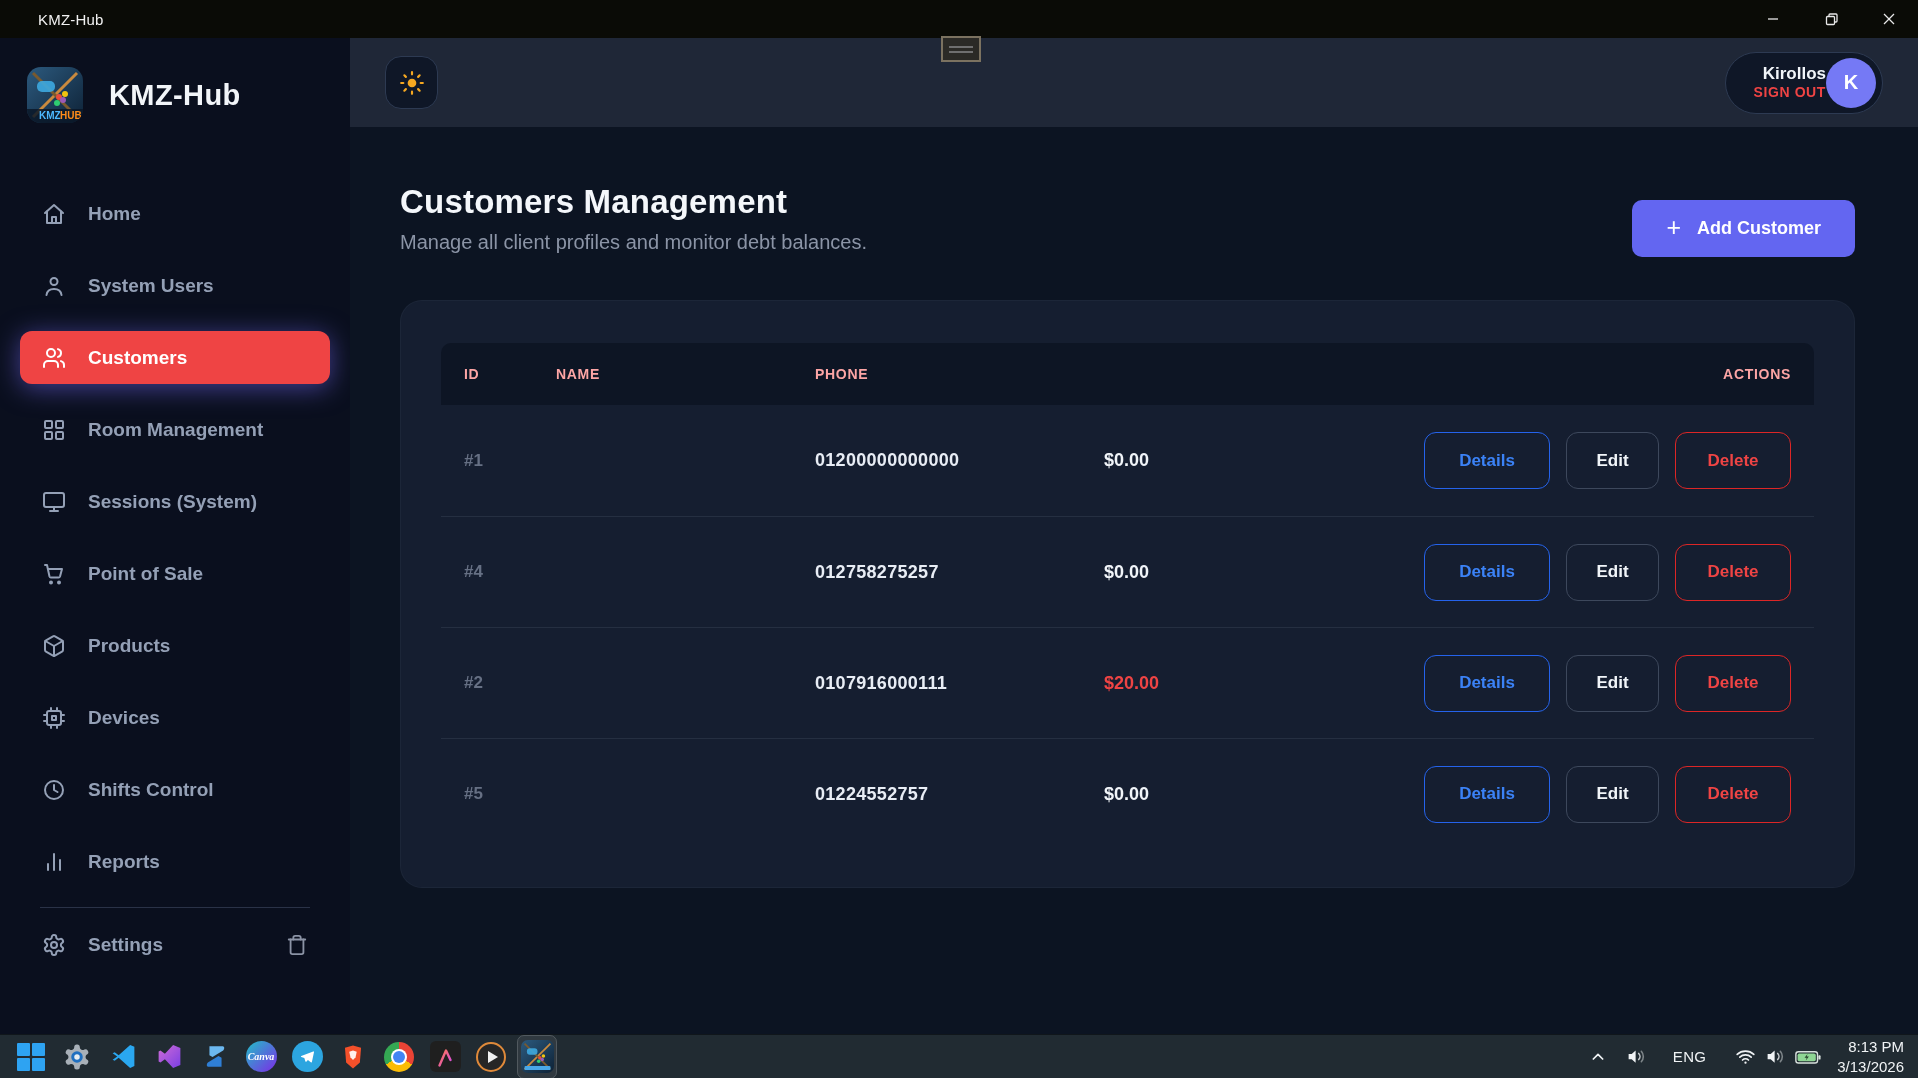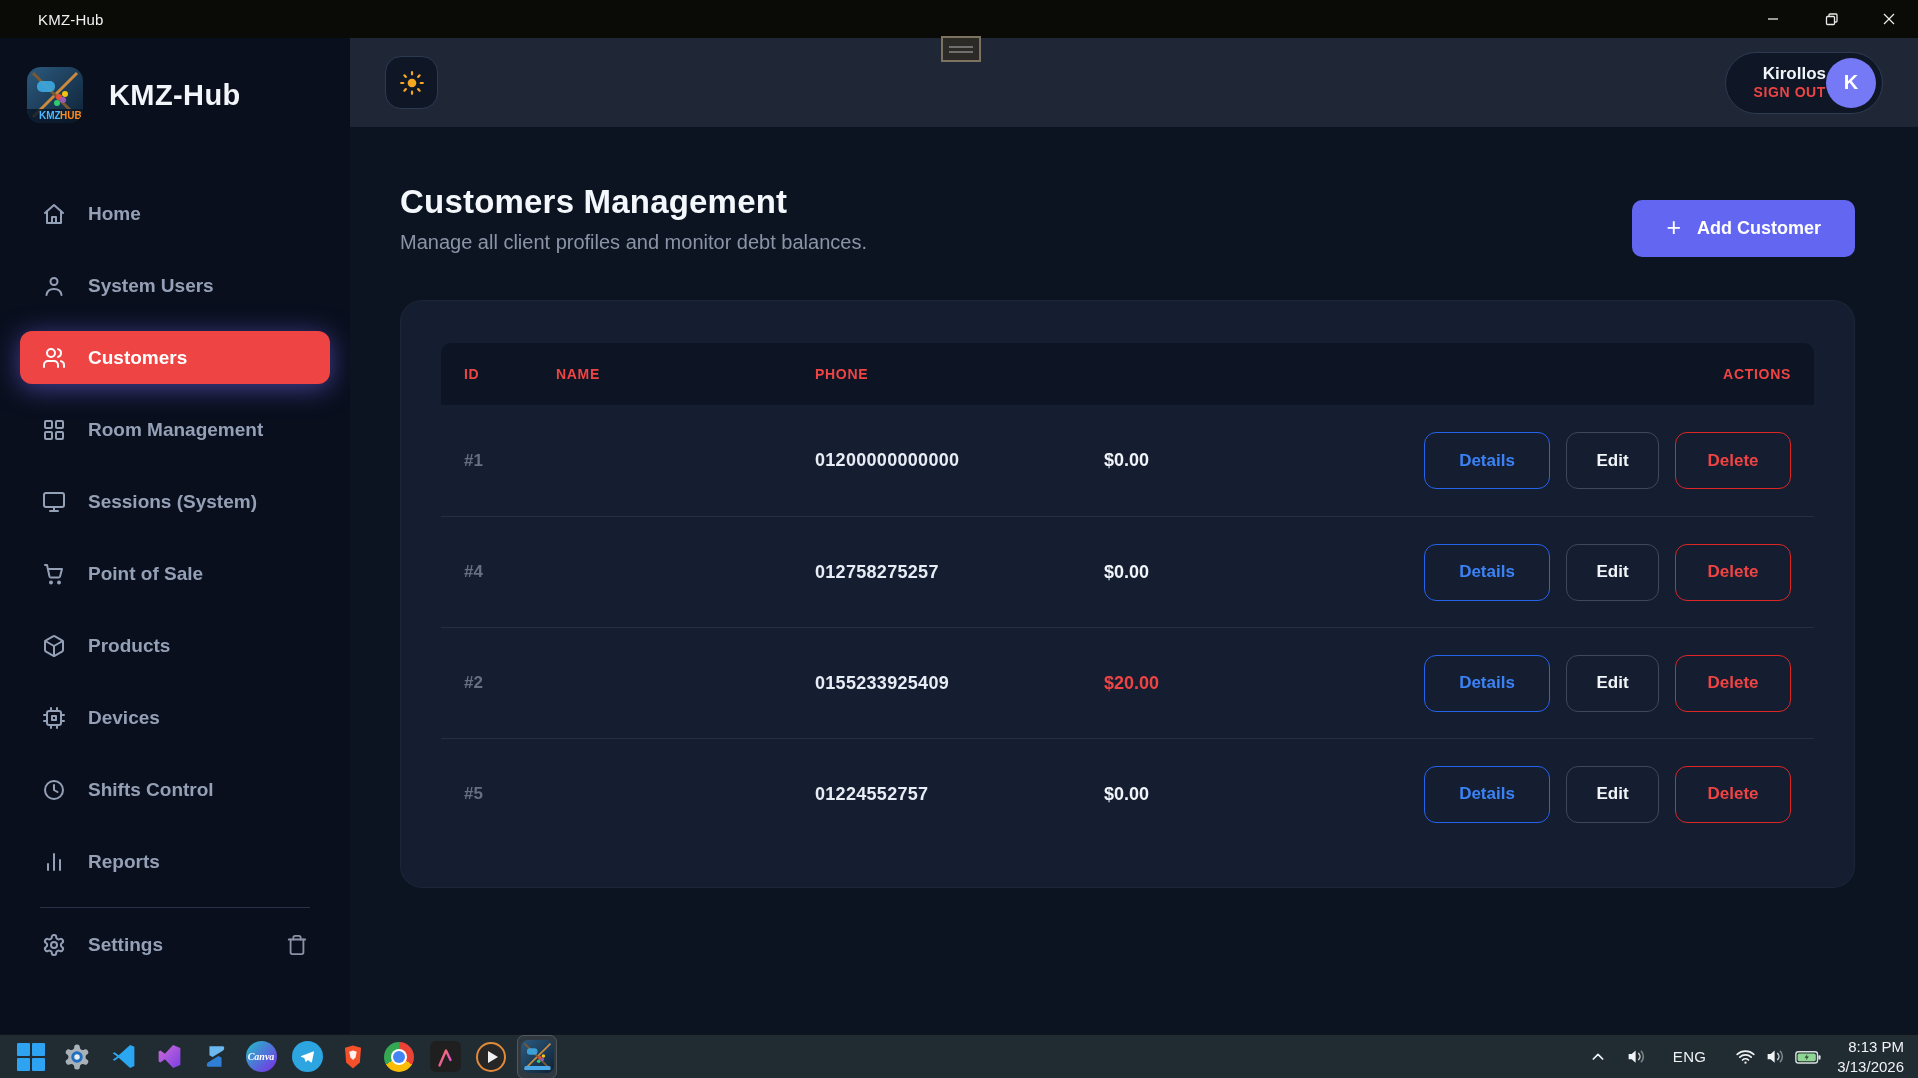--- a/index.html
+++ b/index.html
@@ -53,21 +53,21 @@
   .page-sub { margin-top:10px; font-size:20px; color:#8b94a6; }
   .add-btn { margin-left:auto; margin-top:17px; height:57px; padding:0 34px; border:none; border-radius:10px;
     background:#6366f1; color:#fff; font-size:18px; font-weight:700; display:flex; align-items:center; gap:16px;
     font-family:inherit; cursor:pointer; }
   .add-plus { font-size:25px; font-weight:400; line-height:1; position:relative; top:-1px; }
 
   .card { margin-top:43px; background:#151e30; border:1px solid rgba(148,163,184,.06);
     border-radius:22px; padding:42px 40px 38px 40px; }
   .thead { display:grid; grid-template-columns:92px 259px 289px 1fr auto; align-items:center;
     height:62px; padding:0 23px; background:#0d1524; border-radius:10px 10px 0 0;
-    color:#ef4444; font-size:14px; font-weight:700; letter-spacing:.7px; }
+    color:#fca5a5; font-size:14px; font-weight:700; letter-spacing:.7px; }
   .th-actions { justify-self:end; }
   .trow { display:grid; grid-template-columns:92px 259px 289px 1fr auto; align-items:center;
     height:111px; padding:0 23px; }
   .trow + .trow { border-top:1px solid rgba(148,163,184,.13); }
   .cell-id { color:#667084; font-size:17px; font-weight:600; }
   .name-box { width:205px; height:50px; background:#ffffff; margin-left:-36px; }
   .cell-phone { color:#e8edf5; font-size:18px; font-weight:600; letter-spacing:.3px; }
   .cell-balance { color:#f1f5f9; font-size:18px; font-weight:700; }
   .cell-balance.debt { color:#ef4444; }
   .cell-actions { justify-self:end; display:flex; gap:16px; }
@@ -347,21 +347,21 @@
     <span class="cell-actions">
       <button class="btn btn-details">Details</button>
       <button class="btn btn-edit">Edit</button>
       <button class="btn btn-delete">Delete</button>
     </span>
   </div>
 
   <div class="trow">
     <span class="cell-id">#2</span>
     <span><span class="name-box"></span></span>
-    <span class="cell-phone">0155233925409</span>
+    <span class="cell-phone">0107916000111</span>
     <span class="cell-balance debt">$20.00</span>
     <span class="cell-actions">
       <button class="btn btn-details">Details</button>
       <button class="btn btn-edit">Edit</button>
       <button class="btn btn-delete">Delete</button>
     </span>
   </div>
 
   <div class="trow">
     <span class="cell-id">#5</span>

